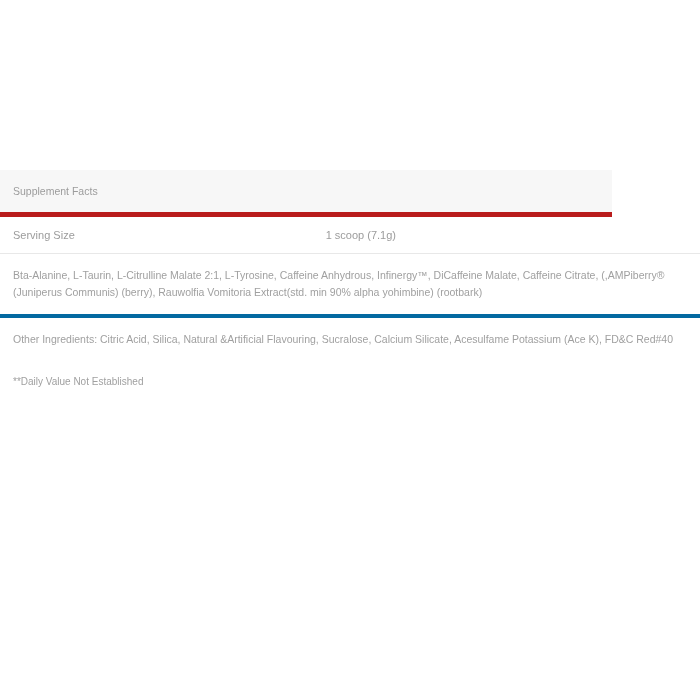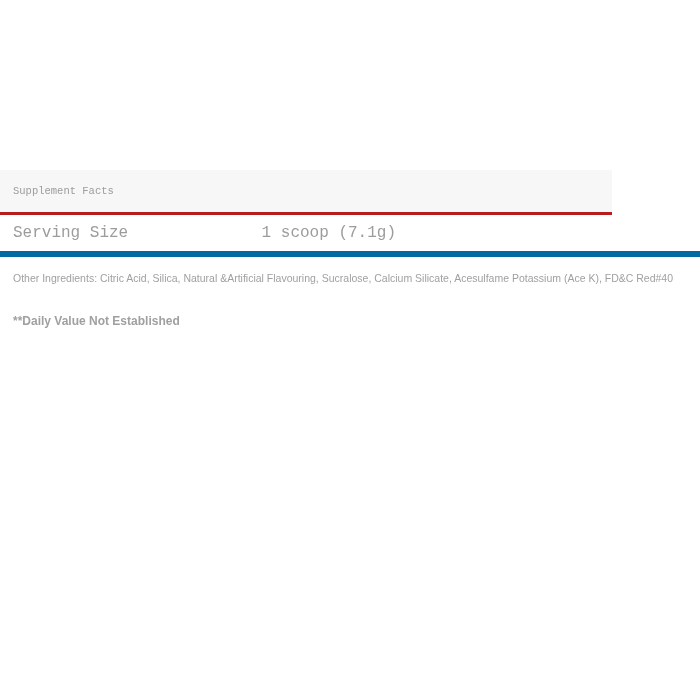--- a/index.html
+++ b/index.html
@@ -23,29 +23,28 @@
   .panel {
     position: absolute;
     left: 0;
     top: 170px;
     width: 700px;
   }
   table.facts {
     width: 612px;
     border-collapse: collapse;
     table-layout: fixed;
-    font-family: Liberation Mono, monospace;
   }
   table.facts td {
     padding: 11px 12px 11px 13px;
-    font-size: 16px;
+    font-size: 11px;
     line-height: 14px;
     color: #9c9c9c;
     vertical-align: middle;
-    border-top: 3px solid #b91c1c;
+    border-top: 5px solid #b91c1c;
     background: #ffffff;
   }
   tr.title-row td {
     border-top: none;
     background: #f7f7f7;
     padding-top: 14px;
     padding-bottom: 14px;
     font-size: 10.5px;
     color: #9c9c9c;
   }
@@ -57,32 +56,31 @@
     position: absolute;
     left: 0;
     top: 0;
     width: 700px;
   }
   .note-block {
     padding: 13px 26px 13px 13px;
     font-size: 10.5px;
     line-height: 17px;
     color: #a0a0a0;
-    border-top: 6px solid #0369a1;
+    border-top: 4px solid #0369a1;
     box-sizing: border-box;
   }
   .note-block.first {
     border-top: 1px solid #e8e8e8;
   }
   .dv-note {
     padding: 14px 13px 0 13px;
-    font-size: 12px;
+    font-size: 10px;
     line-height: 14px;
     color: #a0a0a0;
-    font-weight: bold;
   }
 </style>
 </head>
 <body>
 
 <div class="page">
 
   <div class="panel">
 
     <table class="facts">
@@ -96,18 +94,19 @@
           <td class="col-amount">1 scoop (7.1g)</td>
           <td class="col-dv"></td>
         </tr>
 
 
 
       </tbody>
     </table>
 
     <div class="notes" style="position:relative;">
+      <div class="note-block first">Bta-Alanine, L-Taurin, L-Citrulline Malate 2:1, L-Tyrosine, Caffeine Anhydrous, Infinergy™, DiCaffeine Malate, Caffeine Citrate,  (,AMPiberry® (Juniperus Communis) (berry), Rauwolfia Vomitoria Extract(std. min 90% alpha yohimbine) (rootbark)</div>
       <div class="note-block">Other Ingredients: Citric Acid, Silica, Natural &amp;Artificial Flavouring, Sucralose, Calcium Silicate, Acesulfame Potassium (Ace K), FD&amp;C Red#40</div>
       <div class="dv-note">**Daily Value Not Established</div>
     </div>
 
   </div>
 </div>
 
 </body></html>

